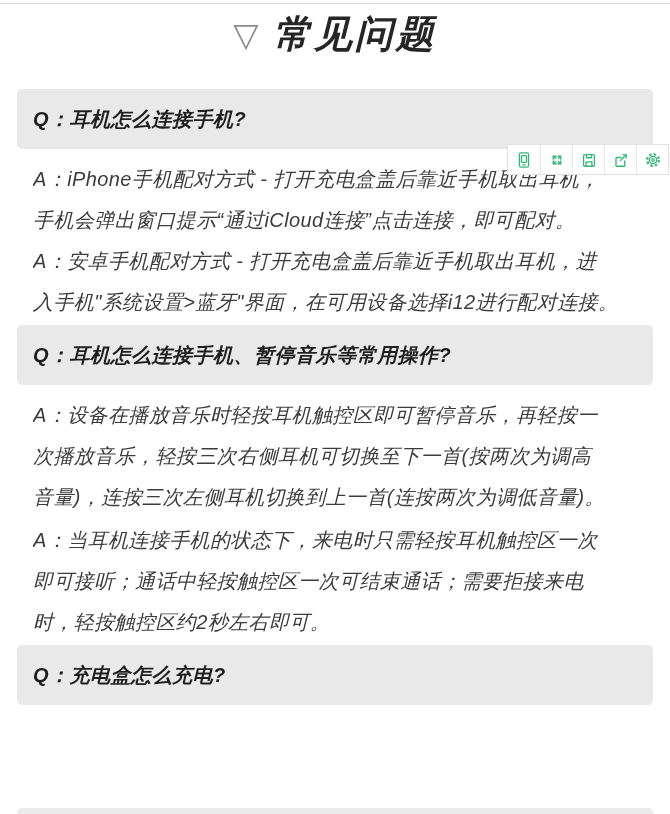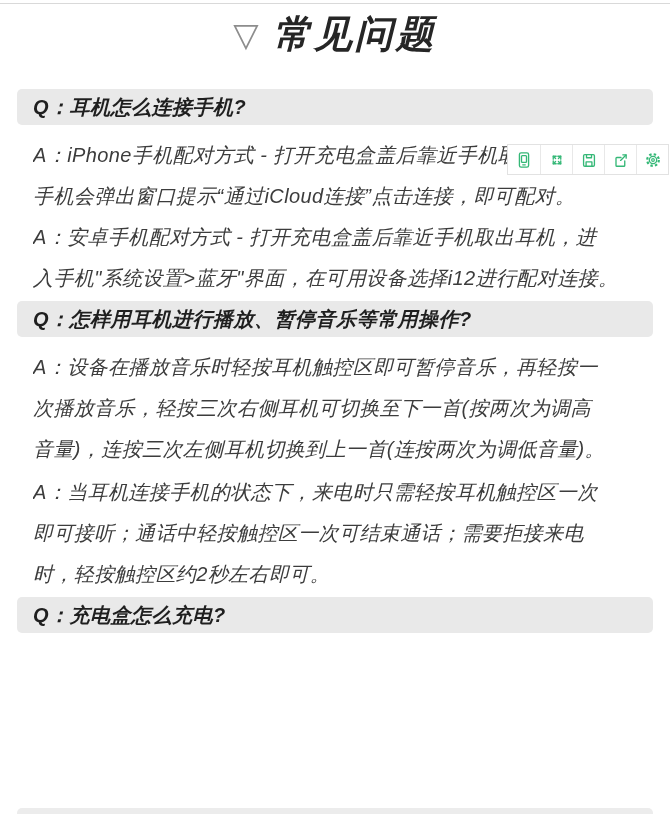--- a/index.html
+++ b/index.html
@@ -25,21 +25,21 @@
     font-weight: 400; font-size: 33px; color: var(--color-triangle, #8d8d8d);
     margin-right: 14px; letter-spacing: 0; vertical-align: 1px;
   }
 
   .content { padding: 0 17px; margin-top: 30px; }
 
   .qbar {
     height: 36px; line-height: 36px;
     background: var(--color-qbar, #e9e9e9);
     border-radius: 5px;
-    padding: 0 16px;
+    padding: 12px 16px;
     font-size: 20px; font-weight: 700;
     color: var(--color-qtext, #1f1f1f);
     letter-spacing: 0.5px;
     margin-bottom: 10px;
     white-space: nowrap; overflow: hidden;
   }
   .answer {
     padding: 0 16px;
     margin-bottom: 2px;
     font-size: 20px; line-height: 41px;
@@ -87,21 +87,21 @@
       <div class="qbar">Q：耳机怎么连接手机?</div>
       <div class="answer">
         <div class="aline">A：iPhone手机配对方式 - 打开充电盒盖后靠近手机取出耳机，</div>
         <div class="aline">手机会弹出窗口提示“通过iCloud连接”点击连接，即可配对。</div>
         <div class="aline">A：安卓手机配对方式 - 打开充电盒盖后靠近手机取出耳机，进</div>
         <div class="aline">入手机"系统设置&gt;蓝牙"界面，在可用设备选择i12进行配对连接。</div>
       </div>
     </section>
 
     <section>
-      <div class="qbar">Q：怎样用耳机进行播放、暂停音乐等常用操作?</div>
+      <div class="qbar">Q：耳机怎么连接手机、暂停音乐等常用操作?</div>
       <div class="answer">
         <div class="aline">A：设备在播放音乐时轻按耳机触控区即可暂停音乐，再轻按一</div>
         <div class="aline">次播放音乐，轻按三次右侧耳机可切换至下一首(按两次为调高</div>
         <div class="aline">音量)，连按三次左侧耳机切换到上一首(连按两次为调低音量)。</div>
       </div>
     </section>
 
     <section>
       <div class="answer">
         <div class="aline">A：当耳机连接手机的状态下，来电时只需轻按耳机触控区一次</div>

